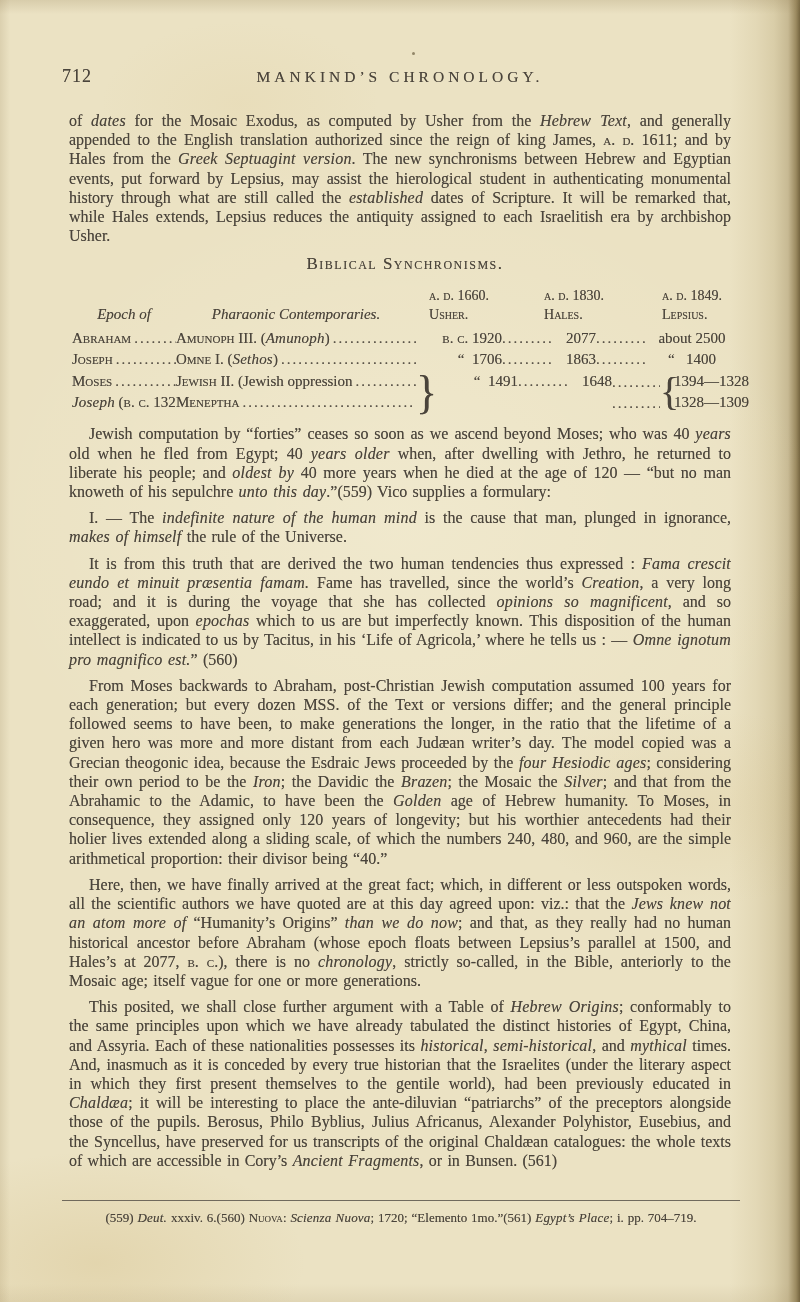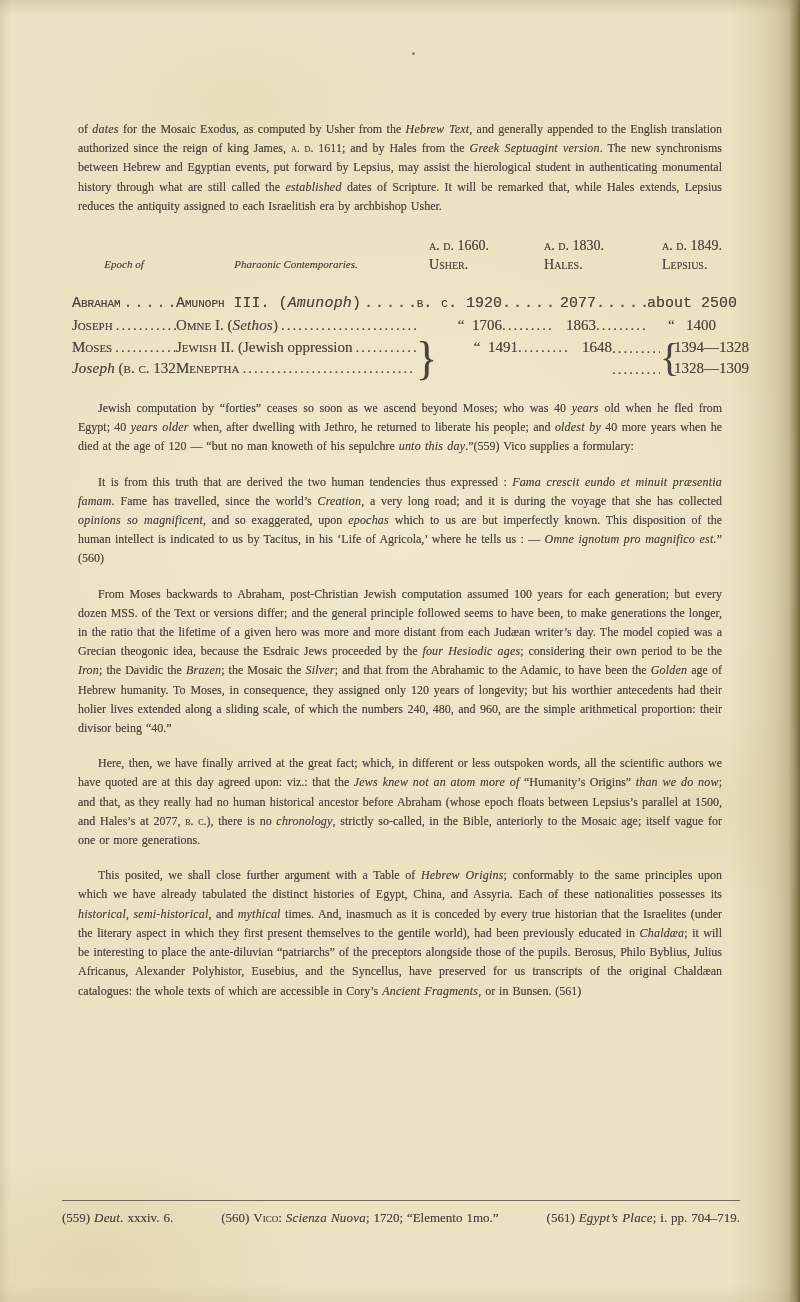--- a/index.html
+++ b/index.html
@@ -23,32 +23,32 @@
   }
   .ink{color:#4a443b;text-shadow:0 0 .5px rgba(74,68,59,.55);}
   .speck{position:absolute;width:3px;height:3px;border-radius:50%;background:#837658;opacity:.85;}
 
   .pagehead{position:absolute;left:62px;top:66px;width:676px;height:22px;}
   .pagenum{position:absolute;left:0;top:0;font-size:18px;letter-spacing:1px;}
   .runtitle{position:absolute;left:50%;top:2px;transform:translateX(-50%);
     font-size:15.5px;letter-spacing:4px;white-space:nowrap;}
 
   .content{position:absolute;left:62px;top:104px;width:676px;}
-  p.bk{margin:16px;text-align:justify;font-size:12px;line-height:19.2px;word-spacing:.08em;}
+  p.bk{margin:7px;text-align:justify;font-size:16px;line-height:19.2px;word-spacing:.08em;}
   p.bk + p.bk{margin-top:5px;}
   p.ind{text-indent:20px;}
   i{letter-spacing:.2px;}
   .sc{font-variant:small-caps;}
 
   
   .tblwrap{margin:9px 0 7px 0;padding-left:10px;font-size:15px;line-height:20px;}
   .tbl-title{text-align:center;font-variant:small-caps;font-size:17px;letter-spacing:1.5px;
     margin:0 0 8px 0;text-indent:0;}
   .g7{display:grid;grid-template-columns:104px 240px 86px 50px 44px 50px 92px;}
-  .thead .ith{font-style:italic;align-self:end;justify-self:center;white-space:nowrap;font-size:11px;}
+  .thead .ith{font-style:italic;align-self:end;justify-self:center;white-space:nowrap;font-size:15px;}
   .thead .auth{align-self:end;justify-self:center;white-space:nowrap;font-size:14px;line-height:19px;}
   .trow{height:21px;align-items:baseline;}
   .cell-epoch,.cell-ph{display:flex;overflow:hidden;white-space:nowrap;}
   .lead{flex:1;overflow:hidden;white-space:nowrap;letter-spacing:2px;opacity:.9;margin-left:3px;}
   .num-r{text-align:right;white-space:nowrap;}
   .dots{text-align:center;overflow:hidden;white-space:nowrap;letter-spacing:2px;opacity:.9;}
   .cen{text-align:center;white-space:nowrap;}
   .mosesblk{display:flex;align-items:flex-start;height:46px;margin-top:1px;}
   .mb-left{width:344px;display:grid;grid-template-columns:104px 240px;grid-auto-rows:21px;align-items:baseline;}
   .mb-brace{width:16px;display:flex;align-items:center;}
@@ -56,56 +56,61 @@
   .mb-mid{width:180px;display:grid;grid-template-columns:86px 50px 44px;align-content:center;align-items:baseline;}
   .mb-right{flex:1;display:flex;align-items:center;}
   .mb-rdots{width:48px;display:grid;grid-auto-rows:21px;align-items:center;}
   .mb-rbrace{width:14px;display:flex;align-items:center;}
   .mb-rbrace span{font-size:40px;transform:scaleY(1.0);line-height:1;}
   .mb-rvals{display:grid;grid-auto-rows:21px;align-items:baseline;white-space:nowrap;}
 
   
   .footarea{position:absolute;left:62px;top:1200px;width:678px;}
   .rule{border:0;border-top:1.6px solid #5b554b;margin:0 0 9px 0;opacity:.85;}
-  .fnotes{display:flex;justify-content:space-between;font-size:13px;white-space:nowrap;word-spacing:.05em;}
+  .fnotes{display:flex;justify-content:center;font-size:13px;white-space:nowrap;word-spacing:.05em;}
 </style>
 </head>
 <body>
 
 <div class="page">
 
   <div class="speck" style="left:412px;top:52px;"></div>
 
+  <div class="pagehead ink">
+    <span class="pagenum">712</span>
+    <span class="runtitle">MANKIND’S CHRONOLOGY.</span>
+  </div>
 
   <div class="content ink">
 
     <p class="bk">of <i>dates</i> for the Mosaic Exodus, as computed by Usher from the <i>Hebrew Text</i>, and generally appended to the English translation authorized since the reign of king James, <span class="sc">a. d.</span> 1611; and by Hales from the <i>Greek Septuagint version</i>.  The new synchronisms between Hebrew and Egyptian events, put forward by Lepsius, may assist the hierological student in authenticating monumental history through what are still called the <i>established</i> dates of Scripture.  It will be remarked that, while Hales extends, Lepsius reduces the antiquity assigned to each Israelitish era by archbishop Usher.</p>
 
     <div class="tblwrap">
+      <div class="tbl-title sc">Biblical Synchronisms.</div>
 
       <div class="g7 thead" style="height:42px;">
         <div class="ith">Epoch of</div>
         <div class="ith">Pharaonic Contemporaries.</div>
         <div class="auth">
           <span><span class="sc">a. d.</span> 1660.</span><br>
           <span><span class="sc">Usher.</span></span>
         </div>
         <div></div>
         <div class="auth">
           <span><span class="sc">a. d.</span> 1830.</span><br>
           <span><span class="sc">Hales.</span></span>
         </div>
         <div></div>
         <div class="auth">
           <span><span class="sc">a. d.</span> 1849.</span><br>
           <span><span class="sc">Lepsius.</span></span>
         </div>
       </div>
 
-      <div class="g7 trow" style="margin-top:20px;font-family:Liberation Mono, monospace;">
+      <div class="g7 trow" style="margin-top:4px;">
         <div class="cell-epoch">
             <span><span class="sc">Abraham</span></span>
             <span class="lead">......................................................</span>
           </div>
         <div class="cell-ph">
             <span><span class="sc">Amunoph</span> III. (<i>Amunoph</i>)</span>
             <span class="lead">......................................................</span>
           </div>
         <div class="num-r"><span class="sc">b. c.</span> 1920</div>
         <div class="dots">.........</div>
@@ -166,28 +171,29 @@
             </div>
           <div class="mb-rvals">
             <div>1394—1328</div>
             <div>1328—1309</div>
           </div>
         </div>
       </div>
     </div>
 
     <p class="bk ind">Jewish computation by “forties” ceases so soon as we ascend beyond Moses; who was 40 <i>years</i> old when he fled from Egypt; 40 <i>years older</i> when, after dwelling with Jethro, he returned to liberate his people; and <i>oldest by</i> 40 more years when he died at the age of 120 — “but no man knoweth of his sepulchre <i>unto this day</i>.”(559)  Vico supplies a formulary:</p>
+    <p class="bk ind">I. — The <i>indefinite nature of the human mind</i> is the cause that man, plunged in ignorance, <i>makes of himself</i> the rule of the Universe.</p>
     <p class="bk ind">It is from this truth that are derived the two human tendencies thus expressed : <i>Fama crescit eundo et minuit præsentia famam.</i>  Fame has travelled, since the world’s <i>Creation</i>, a very long road; and it is during the voyage that she has collected <i>opinions so magnificent</i>, and so exaggerated, upon <i>epochas</i> which to us are but imperfectly known.  This disposition of the human intellect is indicated to us by Tacitus, in his ‘Life of Agricola,’ where he tells us : — <i>Omne ignotum pro magnifico est.</i>” (560)</p>
     <p class="bk ind">From Moses backwards to Abraham, post-Christian Jewish computation assumed 100 years for each generation; but every dozen MSS. of the Text or versions differ; and the general principle followed seems to have been, to make generations the longer, in the ratio that the lifetime of a given hero was more and more distant from each Judæan writer’s day.  The model copied was a Grecian theogonic idea, because the Esdraic Jews proceeded by the <i>four Hesiodic ages</i>; considering their own period to be the <i>Iron</i>; the Davidic the <i>Brazen</i>; the Mosaic the <i>Silver</i>; and that from the Abrahamic to the Adamic, to have been the <i>Golden</i> age of Hebrew humanity.  To Moses, in consequence, they assigned only 120 years of longevity; but his worthier antecedents had their holier lives extended along a sliding scale, of which the numbers 240, 480, and 960, are the simple arithmetical proportion: their divisor being “40.”</p>
     <p class="bk ind">Here, then, we have finally arrived at the great fact; which, in different or less outspoken words, all the scientific authors we have quoted are at this day agreed upon: viz.: that the <i>Jews knew not an atom more of</i> “Humanity’s Origins” <i>than we do now</i>; and that, as they really had no human historical ancestor before Abraham (whose epoch floats between Lepsius’s parallel at 1500, and Hales’s at 2077, <span class="sc">b. c.</span>), there is no <i>chronology</i>, strictly so-called, in the Bible, anteriorly to the Mosaic age; itself vague for one or more generations.</p>
     <p class="bk ind">This posited, we shall close further argument with a Table of <i>Hebrew Origins</i>; conformably to the same principles upon which we have already tabulated the distinct histories of Egypt, China, and Assyria.  Each of these nationalities possesses its <i>historical</i>, <i>semi-historical</i>, and <i>mythical</i> times.  And, inasmuch as it is conceded by every true historian that the Israelites (under the literary aspect in which they first present themselves to the gentile world), had been previously educated in <i>Chaldæa</i>; it will be interesting to place the ante-diluvian “patriarchs” of the preceptors alongside those of the pupils.  Berosus, Philo Byblius, Julius Africanus, Alexander Polyhistor, Eusebius, and the Syncellus, have preserved for us transcripts of the original Chaldæan catalogues: the whole texts of which are accessible in Cory’s <i>Ancient Fragments</i>, or in Bunsen. (561)</p>
   </div>
 
   <div class="footarea ink">
     <hr class="rule">
     <div class="fnotes">
       <span>(559) <i>Deut.</i> xxxiv. 6.</span>
-      <span>(560) <span class="sc">Vico</span>: <i>Scienza Nuova</i>; 1720; “Elemento 1mo.”</span>
+      <span>(560) <span class="sc">Nuova</span>: <i>Scienza Nuova</i>; 1720; “Elemento 1mo.”</span>
       <span>(561) <i>Egypt’s Place</i>; i. pp. 704–719.</span>
     </div>
   </div>
 
 </div>
 
 </body></html>

